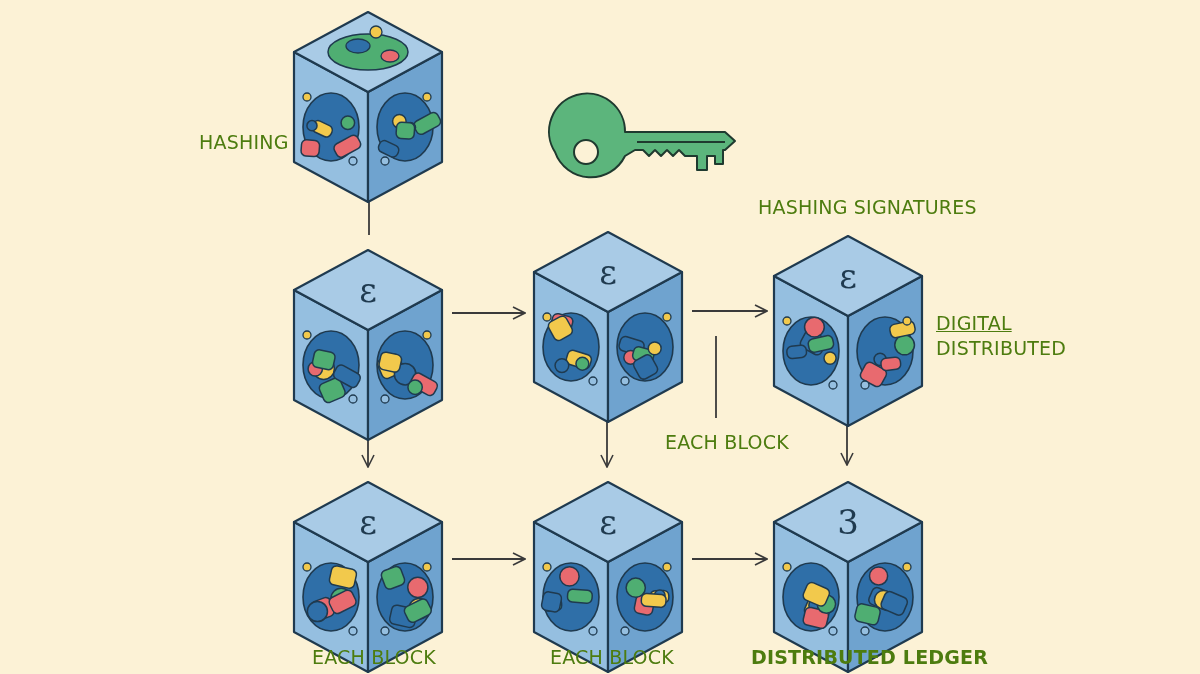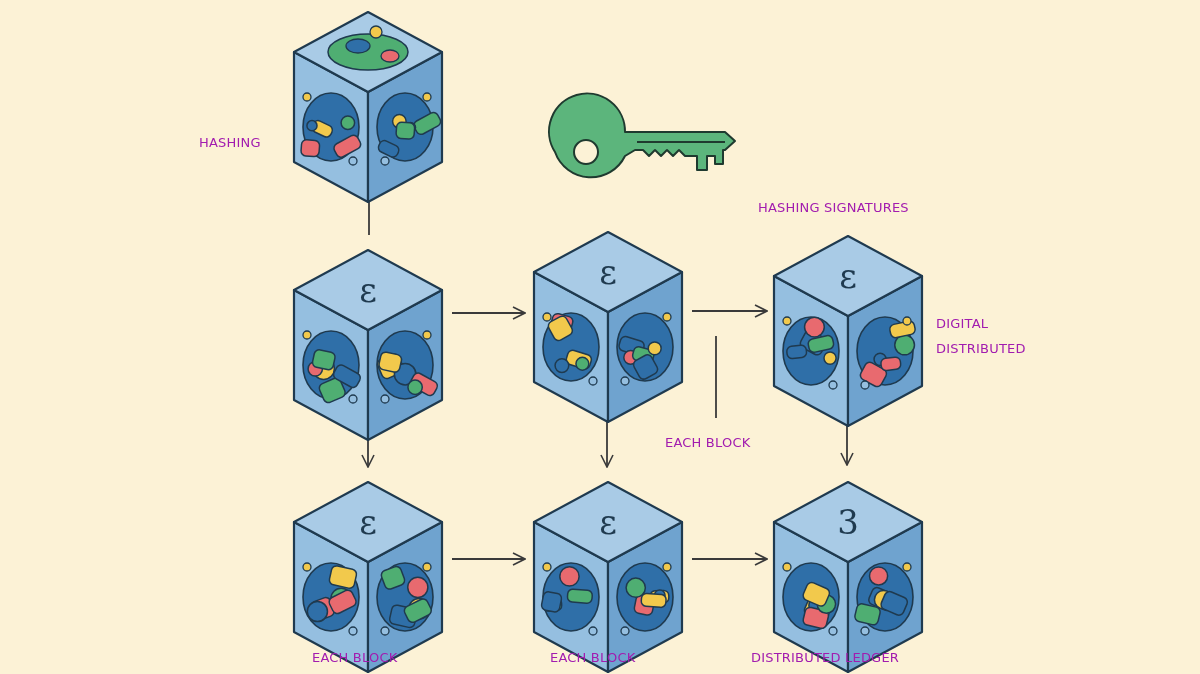--- a/index.html
+++ b/index.html
@@ -1,19 +1,19 @@
 <!DOCTYPE html>
 <html><head>
 <meta charset="utf-8">
 <style>
   html, body { margin:0; padding:0; }
   body { width:1200px; height:674px; background:#fcf2d6; overflow:hidden; position:relative;
          font-family:"DejaVu Sans", "Liberation Sans", sans-serif; }
   #stage { position:absolute; left:0; top:0; width:1200px; height:674px; }
-  .lbl { position:absolute; color:#a21caf; font-size:13px; letter-spacing:0.2px; white-space:nowrap; line-height:25px; }
+  .lbl { position:absolute; color:#4d7c0f; font-size:19px; letter-spacing:0.2px; white-space:nowrap; line-height:25px; }
 </style>
 </head>
 <body>
 
 <svg id="stage" viewBox="0 0 1200 674" xmlns="http://www.w3.org/2000/svg">
   <defs>
     <marker id="ah" viewBox="0 0 14 14" refX="13" refY="7" markerWidth="14" markerHeight="14" markerUnits="userSpaceOnUse" orient="auto">
       <path d="M1 1 L13 7 L1 13" fill="none" stroke="#3a3a3a" stroke-width="1.6"></path>
     </marker>
   </defs>
@@ -222,18 +222,18 @@
           <circle cx="907" cy="567" r="4" fill="#f2c94c" stroke="#1f3a4f" stroke-width="1.3"></circle>
           <circle cx="865" cy="631" r="4" fill="#95bfe0" stroke="#1f3a4f" stroke-width="1.3"></circle>
         </g>
         <text x="848" y="534" text-anchor="middle" font-size="34" fill="#1f3a4f" font-family="&quot;DejaVu Serif&quot;, serif">3</text>
       </g>
     </g>
 </svg>
 
 <div class="lbl" style="left:199px;top:130px;">HASHING</div>
 <div class="lbl" style="left:758px;top:195px;">HASHING SIGNATURES</div>
-<div class="lbl" style="left:936px;top:311px;">DIGITAL</div>
+<div class="lbl" style="left:936px;top:311px;text-decoration:underline;">DIGITAL</div>
 <div class="lbl" style="left:936px;top:336px;">DISTRIBUTED</div>
 <div class="lbl" style="left:665px;top:430px;">EACH BLOCK</div>
 <div class="lbl" style="left:312px;top:645px;">EACH BLOCK</div>
 <div class="lbl" style="left:550px;top:645px;">EACH BLOCK</div>
-<div class="lbl" style="left:751px;top:645px;">DISTRIBUTED LEDGER</div>
+<div class="lbl" style="left:751px;top:645px;font-weight:bold;">DISTRIBUTED LEDGER</div>
 
 </body></html>

